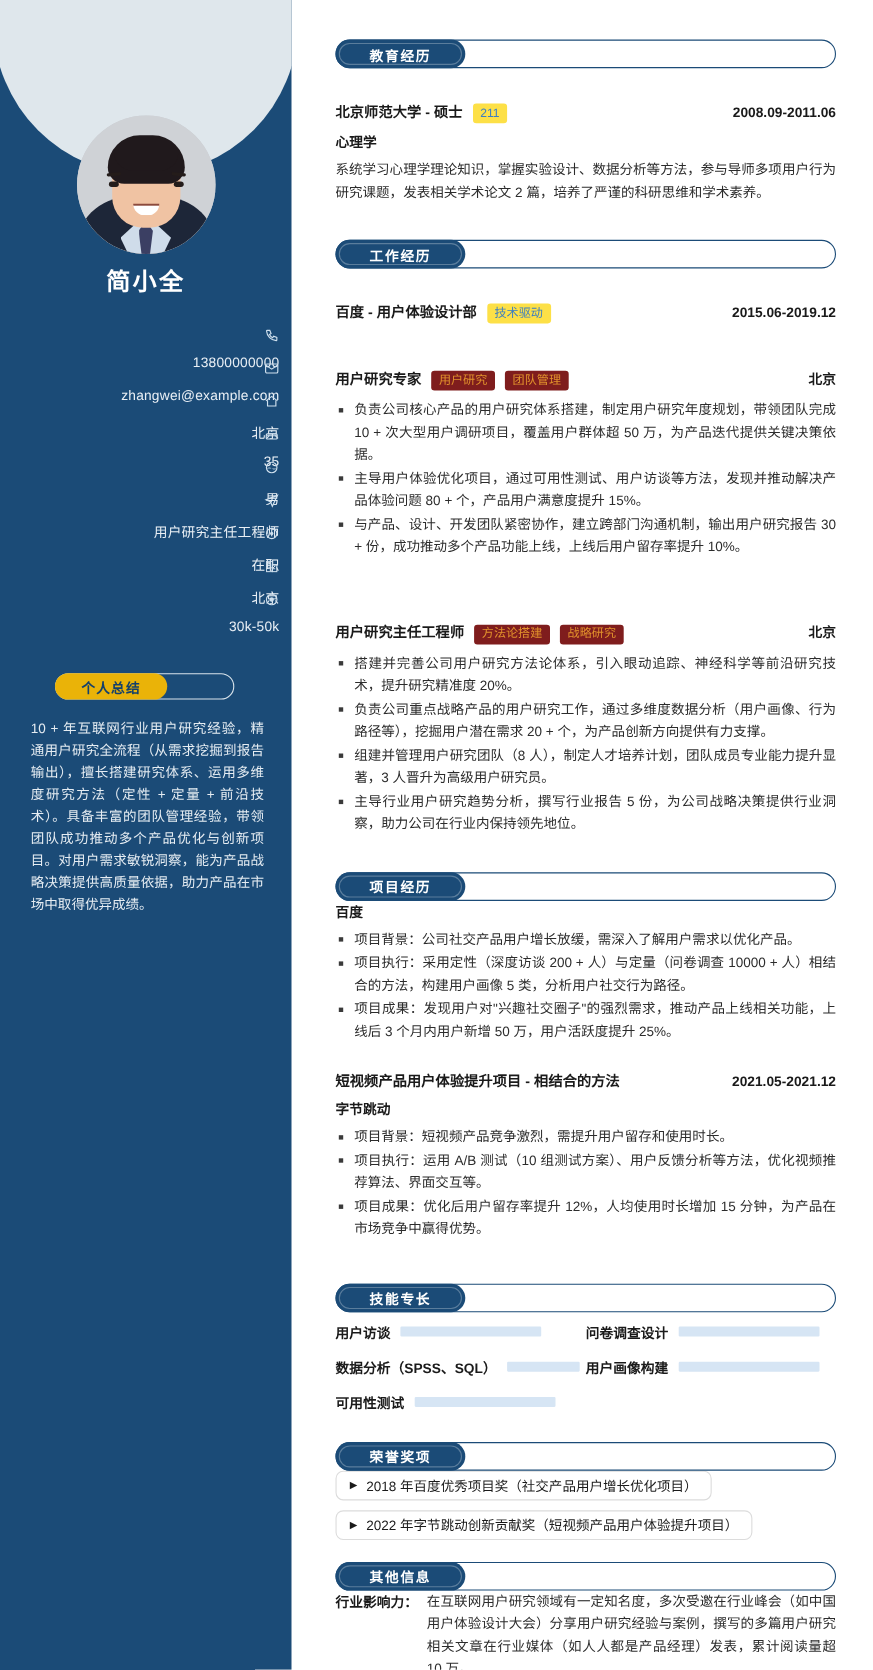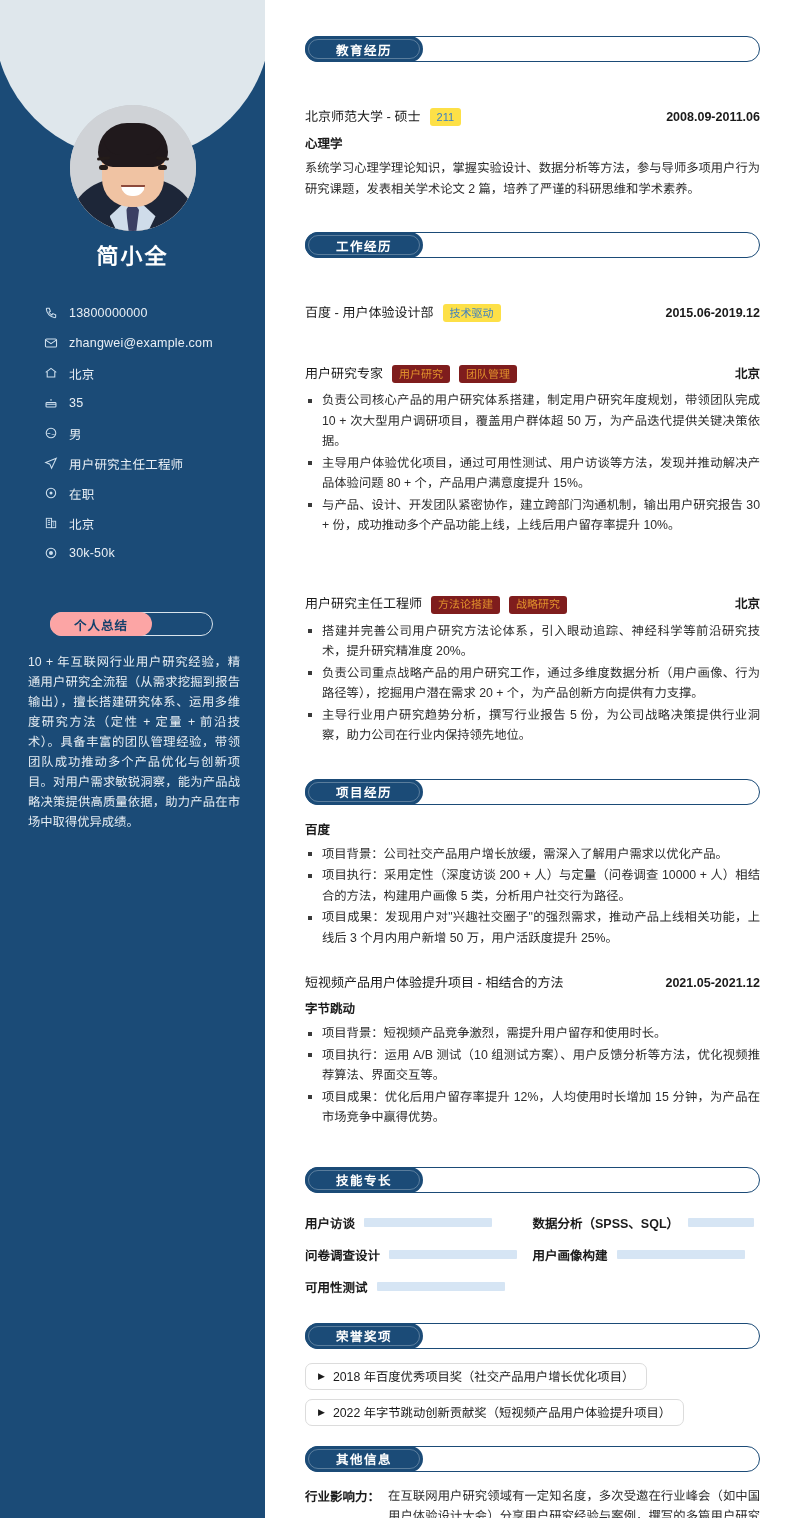--- a/index.html
+++ b/index.html
@@ -81,57 +81,57 @@
     border-top:2px solid #8c4a3c;
   }
 
   .sb-name {
     position:absolute; top:238px; left:0; width:100%;
     text-align:center; font-size:22px; font-weight:bold; letter-spacing:2px;
     color:#ffffff;
   }
   .contact-list { position:absolute; top:298px; left:44px; width:210px; }
   .contact-row {
-    display:flex; align-items:center; gap:11px;
-    height:30px; font-size:12.5px; color:#e9eff5; letter-spacing:.2px;
+    display:flex; align-items:flex-end; gap:11px;
+    height:30px; font-size:12.5px; color:#e9eff5; letter-spacing:.2px;flex-direction:column;
   }
   .contact-row .ic {
     width:14px; height:14px; flex:0 0 14px;
     display:flex; align-items:center; justify-content:center;
     color:#cfe0ee;
   }
   .contact-row .ic svg { width:14px; height:14px; display:block; }
 
   .summary-head {
     position:absolute; left:50px; top:612px;
     width:163px; height:24px;
   }
   .summary-head .outline {
     position:absolute; inset:0;
     border:1.4px solid #d9e4ec; border-radius:12px;
   }
   .summary-head .pill {
     position:absolute; left:0; top:0;
     width:102px; height:24px; border-radius:12px;
-    background:#fca5a5;
+    background:#eab308;
     display:flex; align-items:center; justify-content:center;
     font-size:12.5px; font-weight:bold; color:#14406b; letter-spacing:1px;
   }
   .summary-body {
     position:absolute; left:28px; top:652px; width:212px;
     font-size:12.3px; line-height:20px; color:#e5ecf2;
     text-align:justify;
   }
 
   
   .main { flex:1; padding:36px 34px 0 40px; }
 
   .sec { margin-bottom:0; }
   .sec-head {
-    position:relative; height:26px; margin-bottom:14px;
+    position:relative; height:26px; 
   }
   .sec-head .outline {
     position:absolute; inset:0;
     border:1.5px solid #1b4b77; border-radius:13px;
   }
   .sec-head .pill {
     position:absolute; left:0; top:0;
     width:118px; height:26px; border-radius:13px;
     background:#1b4b77;
     display:flex; align-items:center; justify-content:center;
@@ -144,21 +144,21 @@
     position:relative; z-index:2;
     font-size:12.5px; font-weight:bold; color:#ffffff; letter-spacing:1.5px;
   }
 
   .entry { margin-bottom:13px; }
   .entry-row {
     display:flex; align-items:baseline; justify-content:space-between;
     margin-bottom:7px;
   }
   .entry-left { display:flex; align-items:baseline; flex-wrap:wrap; gap:9px; }
-  .entry-title { font-size:13px; font-weight:normal; color:#1a1a1a; }
+  .entry-title { font-size:13px; font-weight:bold; color:#1a1a1a; }
   .entry-right { font-size:12.5px; font-weight:bold; color:#1a1a1a; white-space:nowrap; }
   .tag {
     display:inline-block; padding:1.5px 7px; border-radius:3px;
     font-size:11px; line-height:15px; font-weight:normal; white-space:nowrap;
   }
   .tag.blue { background:#fde047; color:#3d7fc1;margin-top:32px; }
   .tag.orange { background:#7f1d1d; color:#e1912c;margin-top:36px; }
 
   .bullets { list-style:none; margin:2px 0 0 0; }
   .bullets li {
@@ -384,20 +384,21 @@
           <div class="entry-left">
             <span class="entry-title">用户研究主任工程师</span>
             <span class="tag orange">方法论搭建</span>
             <span class="tag orange">战略研究</span>
           </div>
           <span class="entry-right">北京</span>
         </div>
         <ul class="bullets">
           <li>搭建并完善公司用户研究方法论体系，引入眼动追踪、神经科学等前沿研究技术，提升研究精准度 20%。</li>
           <li>负责公司重点战略产品的用户研究工作，通过多维度数据分析（用户画像、行为路径等），挖掘用户潜在需求 20 + 个，为产品创新方向提供有力支撑。</li>
+          <li>组建并管理用户研究团队（8 人），制定人才培养计划，团队成员专业能力提升显著，3 人晋升为高级用户研究员。</li>
           <li>主导行业用户研究趋势分析，撰写行业报告 5 份，为公司战略决策提供行业洞察，助力公司在行业内保持领先地位。</li>
         </ul>
       </div>
     </section>
 
     <div class="gap-m"></div>
 
     <section class="sec">
       <div class="sec-head">
         <div class="outline"></div>
@@ -439,26 +440,26 @@
         <div class="pill">
             <span>技能专长</span>
           </div>
       </div>
       <div class="skill-grid">
         <div class="skill-item">
           <span class="skill-name">用户访谈</span>
           <span class="skill-bar" style="width: 128px;"></span>
         </div>
         <div class="skill-item">
+          <span class="skill-name">问卷调查设计</span>
+          <span class="skill-bar" style="width: 128px;"></span>
+        </div>
+        <div class="skill-item">
           <span class="skill-name">数据分析（SPSS、SQL）</span>
           <span class="skill-bar" style="width: 66px;"></span>
-        </div>
-        <div class="skill-item">
-          <span class="skill-name">问卷调查设计</span>
-          <span class="skill-bar" style="width: 128px;"></span>
         </div>
         <div class="skill-item">
           <span class="skill-name">用户画像构建</span>
           <span class="skill-bar" style="width: 128px;"></span>
         </div>
         <div class="skill-item">
           <span class="skill-name">可用性测试</span>
           <span class="skill-bar" style="width: 128px;"></span>
         </div>
       </div>

